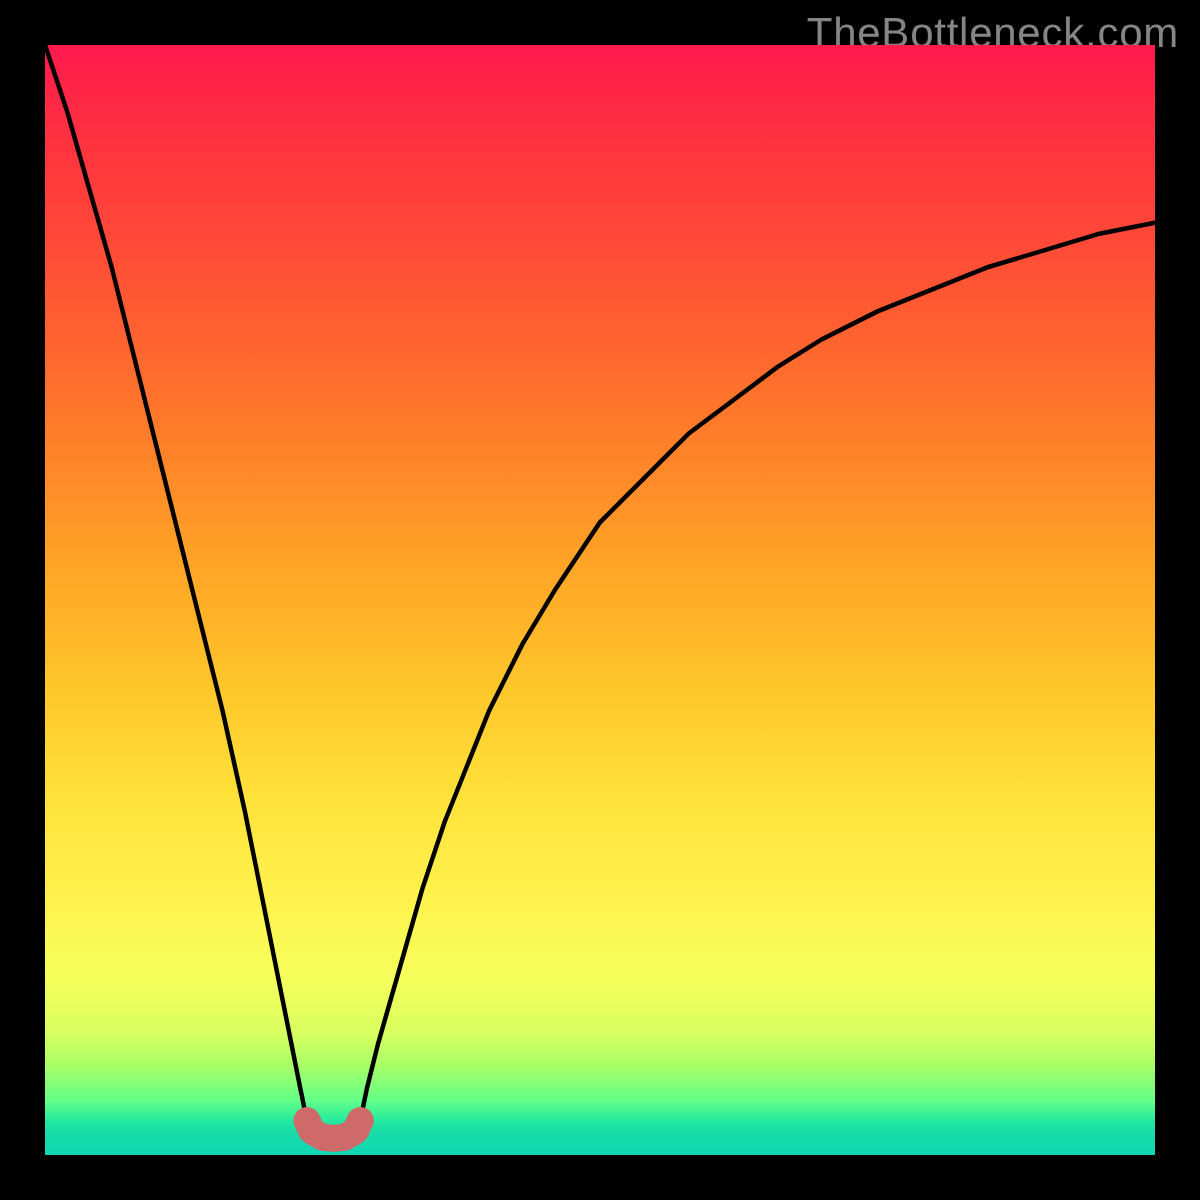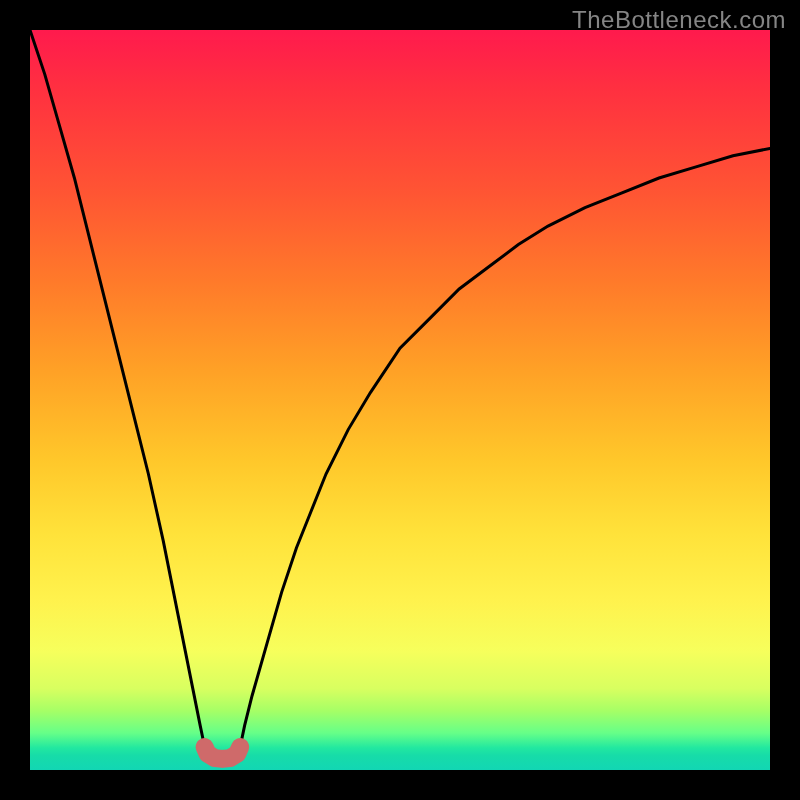--- a/index.html
+++ b/index.html
@@ -46,21 +46,21 @@
     left: 0;
     top: 0;
     width: 740px;
     height: 740px;
   }
   .watermark {
     position: absolute;
     top: 6px;
     right: 14px;
     color: #858585;
-    font-size: 24px;
+    font-size: 28px;
     font-weight: 500;
     letter-spacing: 0.5px;
     user-select: none;
     margin-left: 48px;
   }
 </style>
 </head>
 <body>
 
 <div class="frame">

